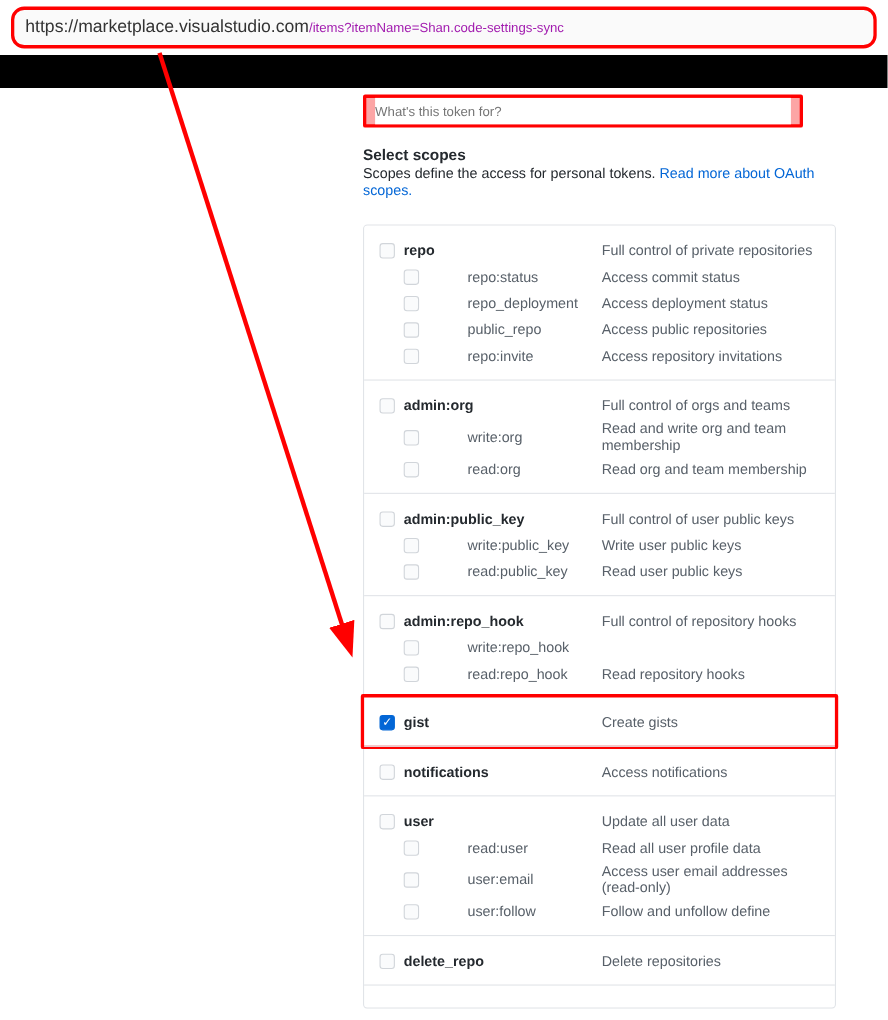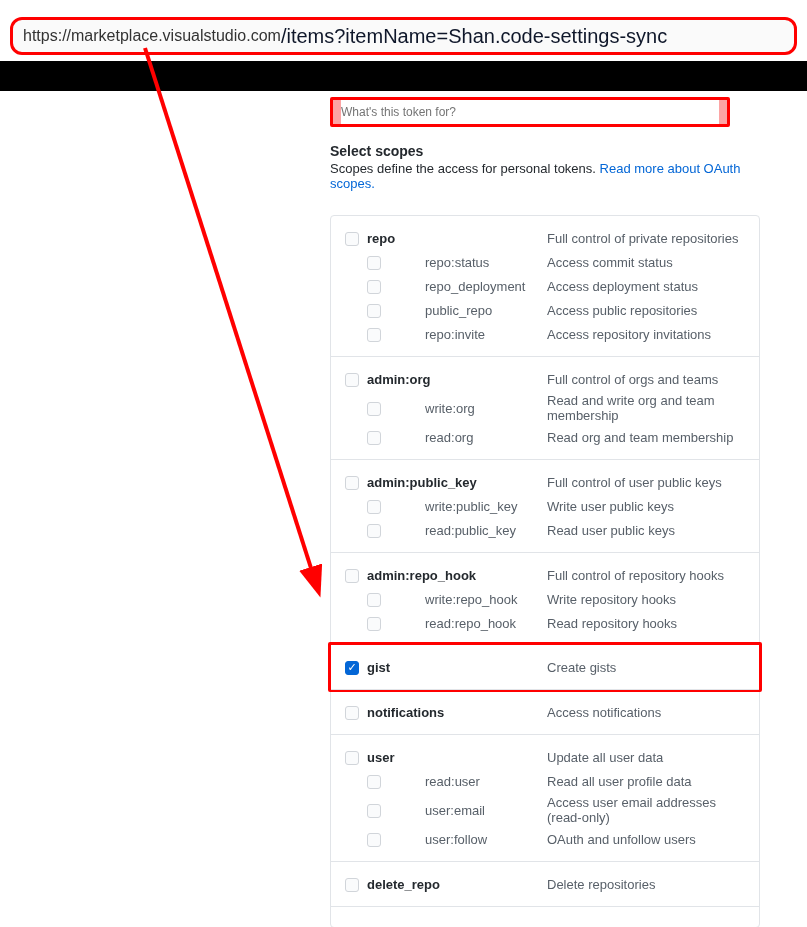--- a/index.html
+++ b/index.html
@@ -5,33 +5,33 @@
   * { box-sizing: border-box; margin: 0; padding: 0; }
   body {
     font-family: -apple-system, BlinkMacSystemFont, "Segoe UI", Helvetica, Arial, sans-serif;
     font-size: 14px;
     color: #24292e;
     background: #fff;
     width: 807px;
     position: relative;
   }
   .url-bar-wrap {
-    padding: 17px 10px 0 10px;
+    padding: 6px 10px 0 10px;
   }
   .url-bar {
     border: 3px solid #ff0000;
     border-radius: 12px;
     height: 38px;
     display: flex;
     align-items: center;
     padding: 0 10px;
     background: #fafafa;
   }
   .url-bar .domain { color: #333; font-size: 16px; }
-  .url-bar .path   { color: #0f172a; font-size: 20px; }
+  .url-bar .path   { color: #a21caf; font-size: 12px; }
   .black-strip {
     height: 30px;
     background: #000;
     margin-top: 6px;
   }
   .content {
     margin-left: 330px;
     margin-right: 30px;
     padding-top: 6px;
   }
@@ -222,21 +222,20 @@
             <span class="cb"></span>
             <span class="scope-label">admin:repo_hook</span>
           </div>
           <div class="scope-desc2">Full control of repository hooks</div>
         </div>
         <div class="scope-row child">
           <div class="cb-cell">
             <span class="cb"></span>
             <span class="scope-label">write:repo_hook</span>
           </div>
-          <div class="scope-desc2">Write repository hooks</div>
         </div>
         <div class="scope-row child">
           <div class="cb-cell">
             <span class="cb"></span>
             <span class="scope-label">read:repo_hook</span>
           </div>
           <div class="scope-desc2">Read repository hooks</div>
         </div>
       </div>
       <div class="scope-group gist-highlight">
@@ -277,21 +276,21 @@
             <span class="cb"></span>
             <span class="scope-label">user:email</span>
           </div>
           <div class="scope-desc2">Access user email addresses (read-only)</div>
         </div>
         <div class="scope-row child">
           <div class="cb-cell">
             <span class="cb"></span>
             <span class="scope-label">user:follow</span>
           </div>
-          <div class="scope-desc2">OAuth and unfollow users</div>
+          <div class="scope-desc2">Follow and unfollow define</div>
         </div>
       </div>
       <div class="scope-group">
         <div class="scope-row">
           <div class="cb-cell">
             <span class="cb"></span>
             <span class="scope-label">delete_repo</span>
           </div>
           <div class="scope-desc2">Delete repositories</div>
         </div>

